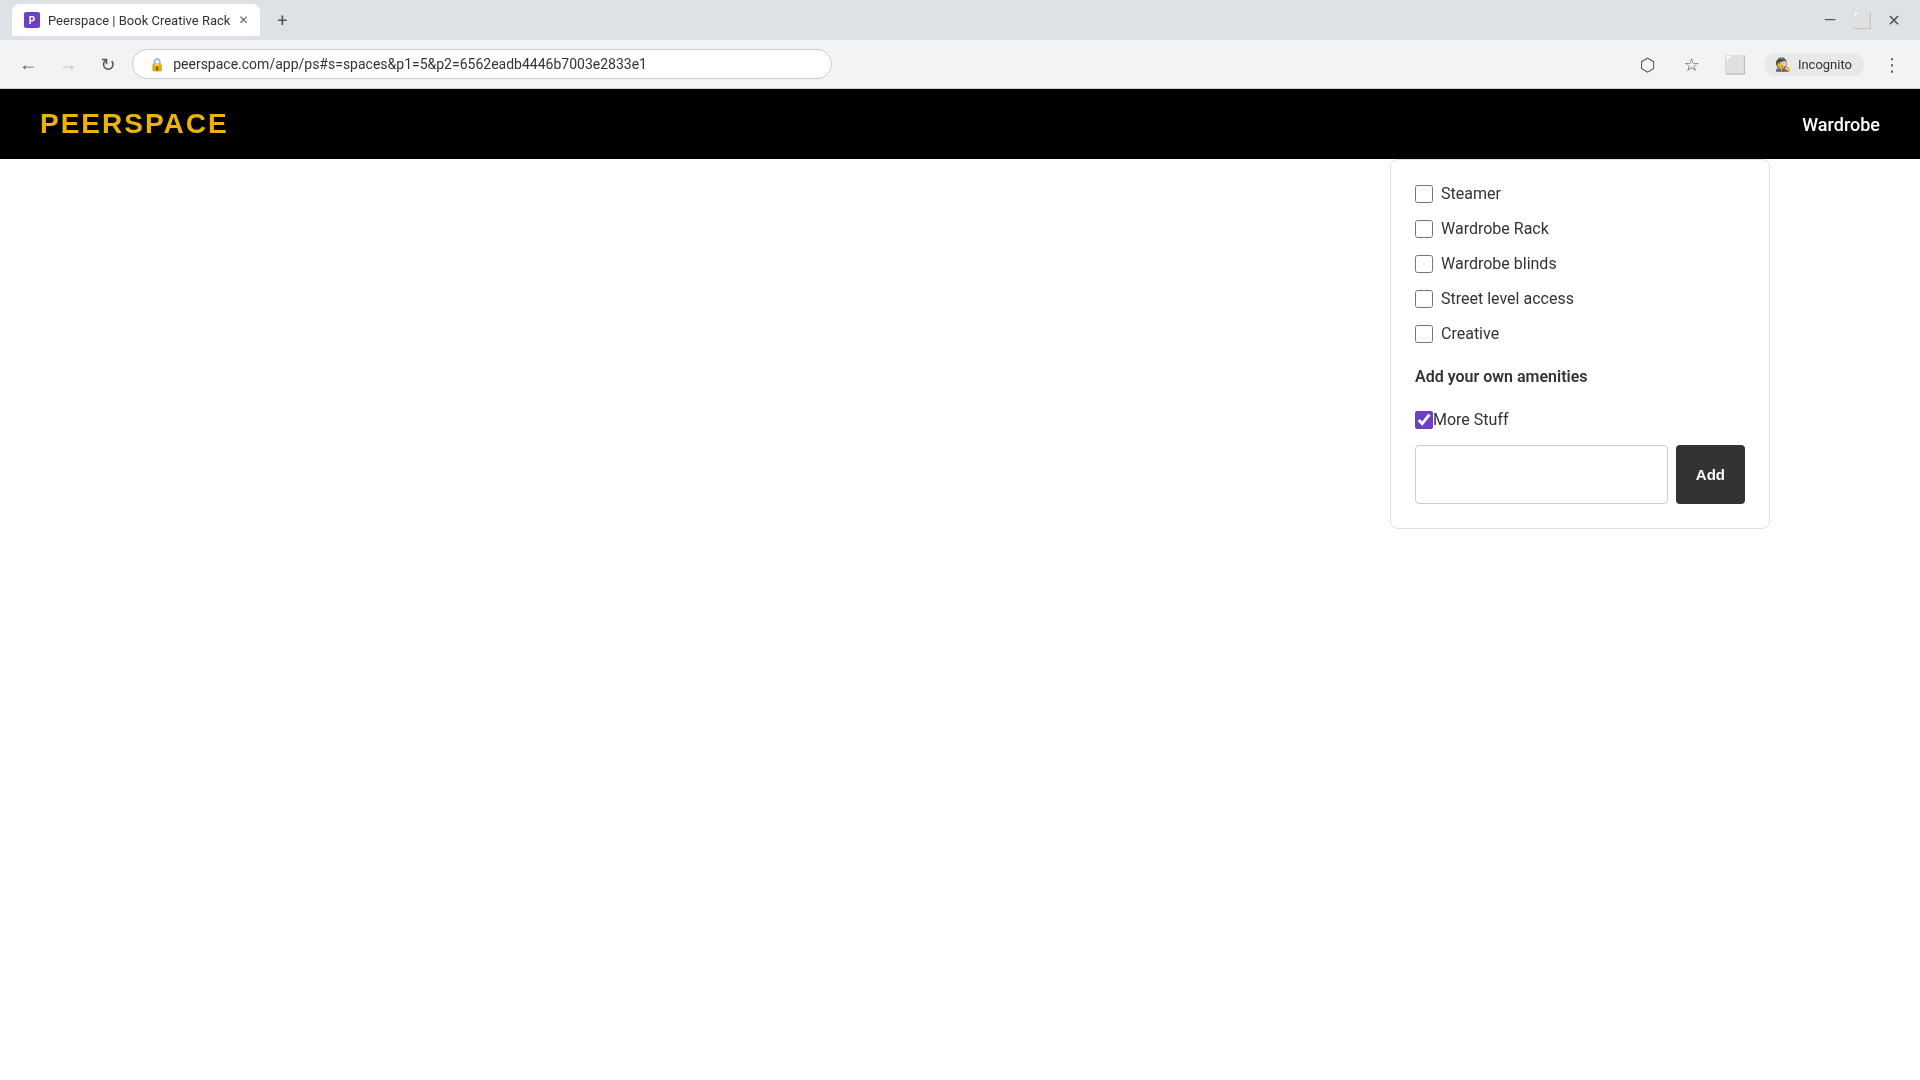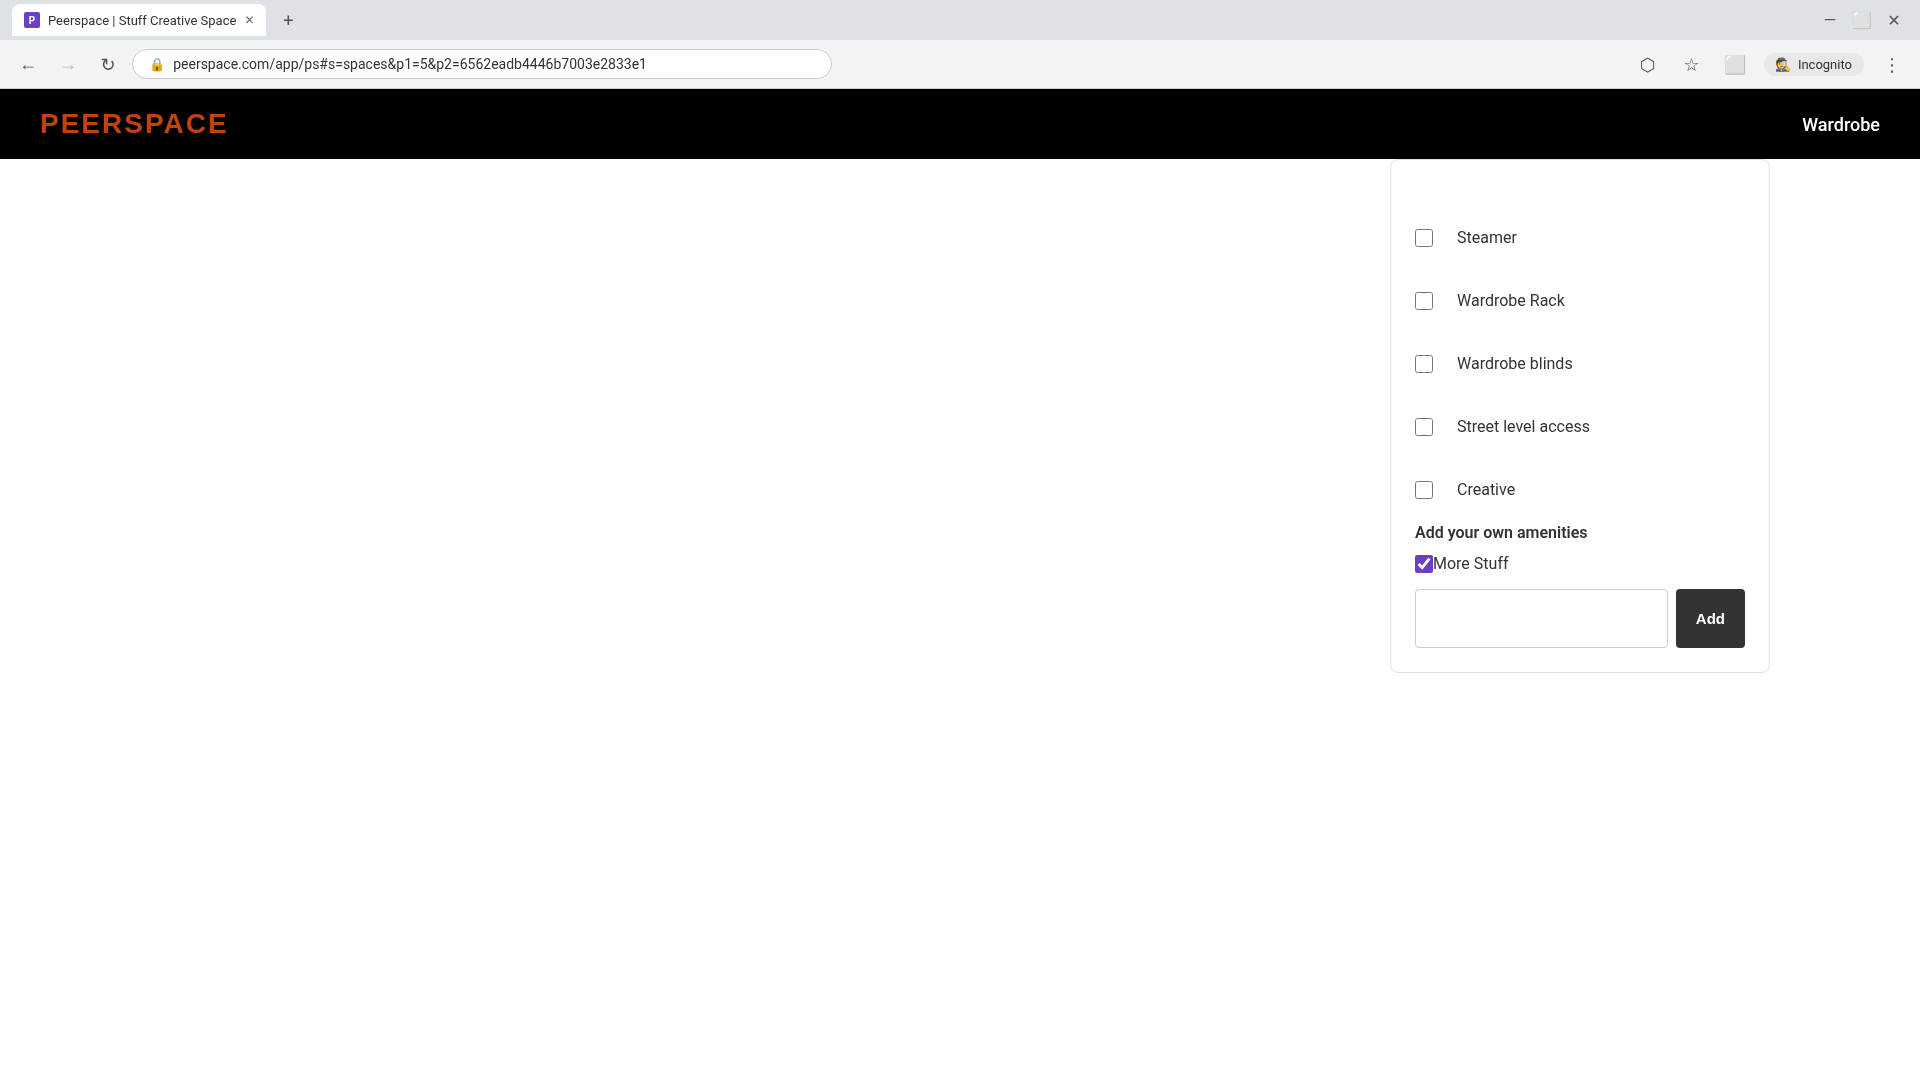--- a/index.html
+++ b/index.html
@@ -174,21 +174,21 @@
     .site-header {
       background: #000;
       display: flex;
       align-items: center;
       padding: 0 40px;
       height: 70px;
       justify-content: space-between;
     }
 
     .site-logo {
-      color: #c2410c;
+      color: #eab308;
       font-size: 28px;
       font-weight: 900;
       letter-spacing: 2px;
       font-family: 'Arial Black', sans-serif;
     }
 
     .site-nav-right {
       color: #fff;
       font-size: 18px;
       font-weight: 500;
@@ -209,43 +209,42 @@
       background: #fff;
       border: 1px solid #e0e0e0;
       border-radius: 8px;
       padding: 24px;
       margin-right: 150px;
     }
 
     .checkbox-item {
       display: flex;
       align-items: flex-end;
-      gap: 24px;
+      gap: 8px;
       margin-bottom: 16px;
       font-size: 16px;
       color: #333;
-      margin-top: 44px;
     }
 
     .checkbox-item input[type="checkbox"] {
       width: 18px;
       height: 18px;
       cursor: pointer;
       accent-color: #6c3fc5;
     }
 
     .divider-section {
       margin: 24px 0;
     }
 
     .add-amenities-title {
       font-size: 16px;
       font-weight: 600;
       color: #333;
-      margin-bottom: 12px;
+      margin-bottom: 24px;
     }
 
     .custom-amenity-checked {
       display: flex;
       align-items: center;
       margin-bottom: 16px;
       font-size: 16px;
       color: #333;
     }
 
@@ -282,21 +281,21 @@
     }
   </style>
 </head>
 <body>
 
 <div class="browser-chrome">
 
   <div class="browser-titlebar">
     <div class="browser-tab">
       <div class="tab-favicon">P</div>
-      <span>Peerspace | Stuff Creative Space</span>
+      <span>Peerspace | Book Creative Rack</span>
       <span class="tab-close">✕</span>
     </div>
     <div class="tab-new">+</div>
     <div class="window-controls">
       <div class="window-btn">—</div>
       <div class="window-btn">⬜</div>
       <div class="window-btn">✕</div>
     </div>
   </div>
 

